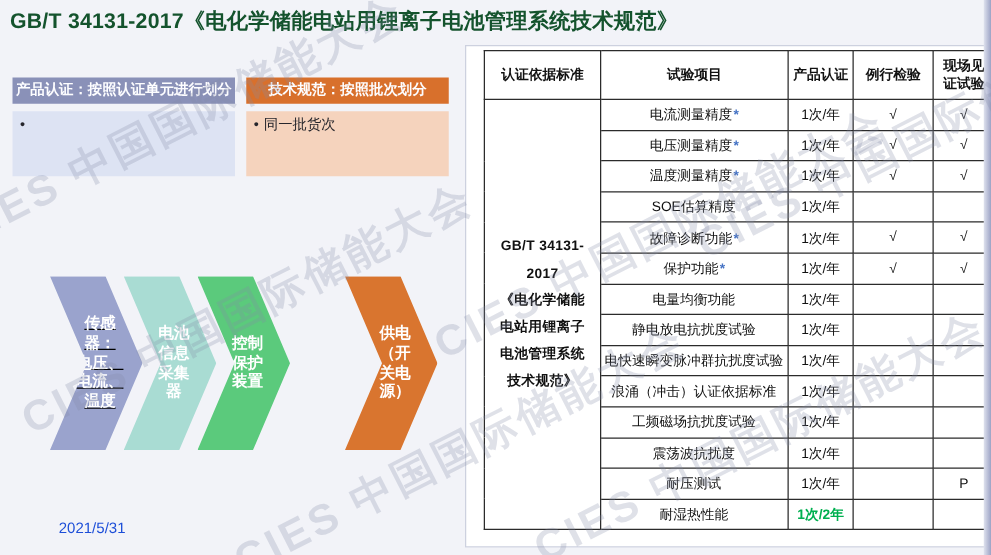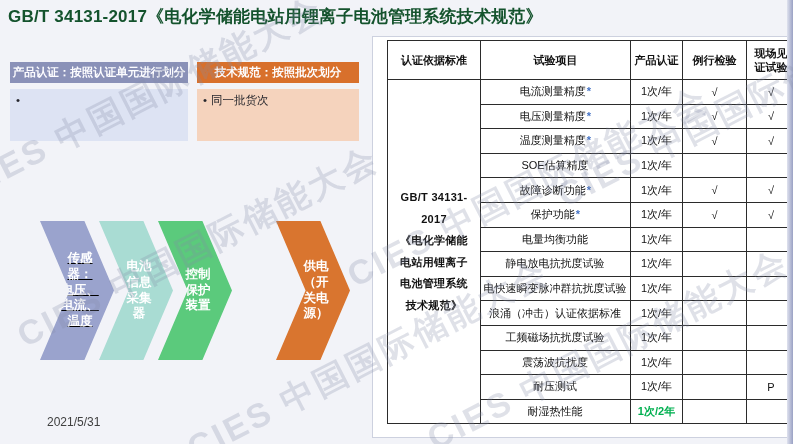--- a/index.html
+++ b/index.html
@@ -49,21 +49,21 @@
     display:flex; align-items:center; justify-content:center;
     filter:drop-shadow(2px 2px 2px rgba(90,90,110,.25));
   }
   .chev .lbl {
     color:#ffffff; font-weight:bold; font-size:12.5px; line-height:1.25;
     white-space:pre-line; text-align:center; padding-left:6px;
   }
 
   .date {
     position:absolute; left:47px; top:415px;
-    font-size:12px; color:#404040;
+    font-size:12px; color:#1d4ed8;
   }
 
   
   .panel {
     position:absolute; left:372px; top:36px; width:418px; height:402px;
     background:#ffffff; border:1px solid #cdd1df;
   }
   table.cert {
     border-collapse:collapse; margin:3px 14px; width:408px;
     table-layout:fixed;

